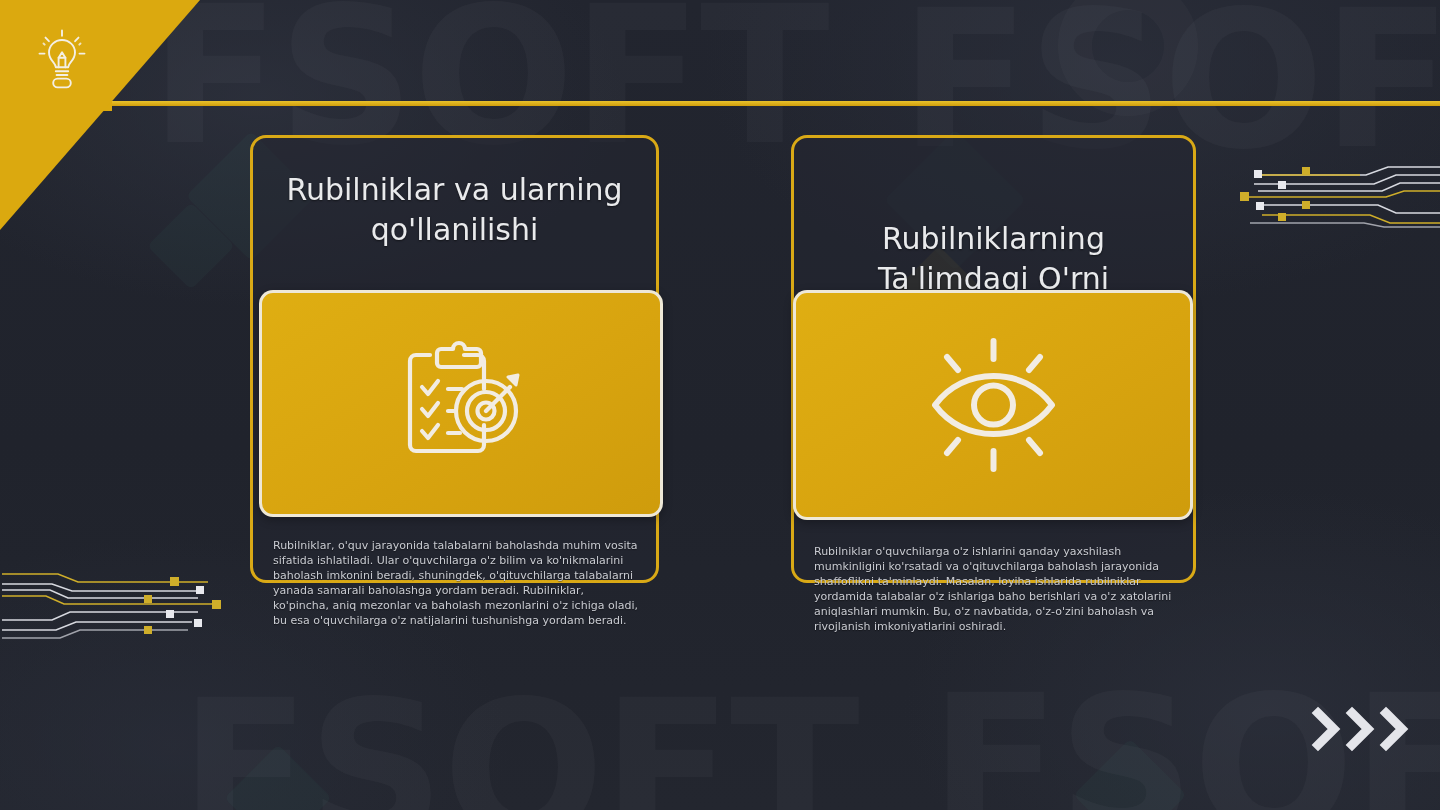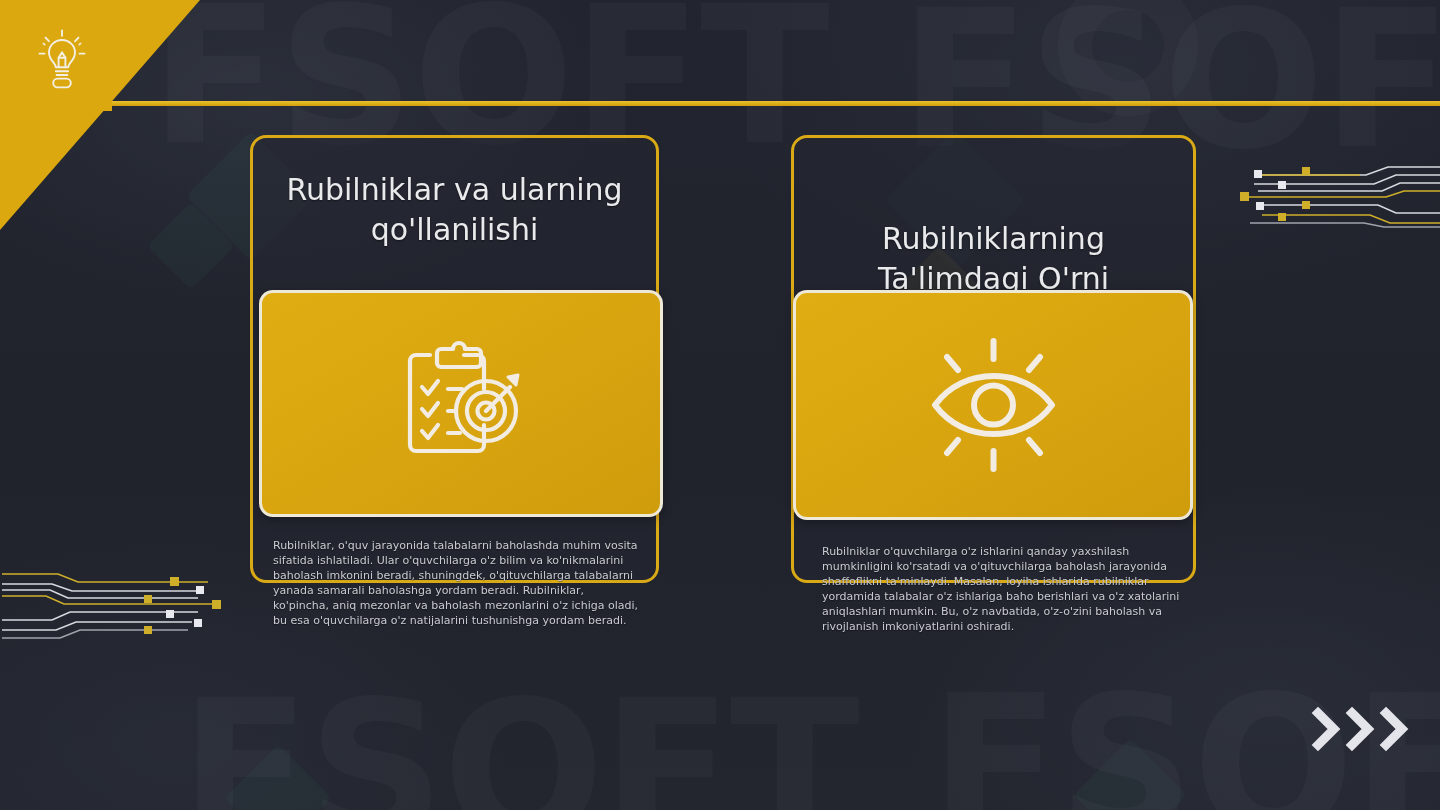--- a/index.html
+++ b/index.html
@@ -110,21 +110,21 @@
   .card-right .img-panel{ left:-1px; top:152px; width:400px; height:230px; }
 
   .card-body{
     position:absolute;
     color:#c9cbd1;
     font-size:11px;
     line-height:1.36;
     text-shadow:0 1px 1px rgba(0,0,0,.45);
   }
   .card-left  .card-body{ left:20px; right:18px; top:401px; }
-  .card-right .card-body{ left:28px; right:12px; top:407px; }
+  .card-right .card-body{ left:20px; right:12px; top:407px; }
 
   .icon-art{ display:block; }
 </style>
 </head>
 <body>
 
 <div class="bg-base"></div>
 
 <div class="wm-text" style="left:150px; top:-34px; font-size:190px;">FSOFT</div>
 <div class="wm-text" style="left:900px; top:-30px; font-size:190px;">FSOFT</div>

